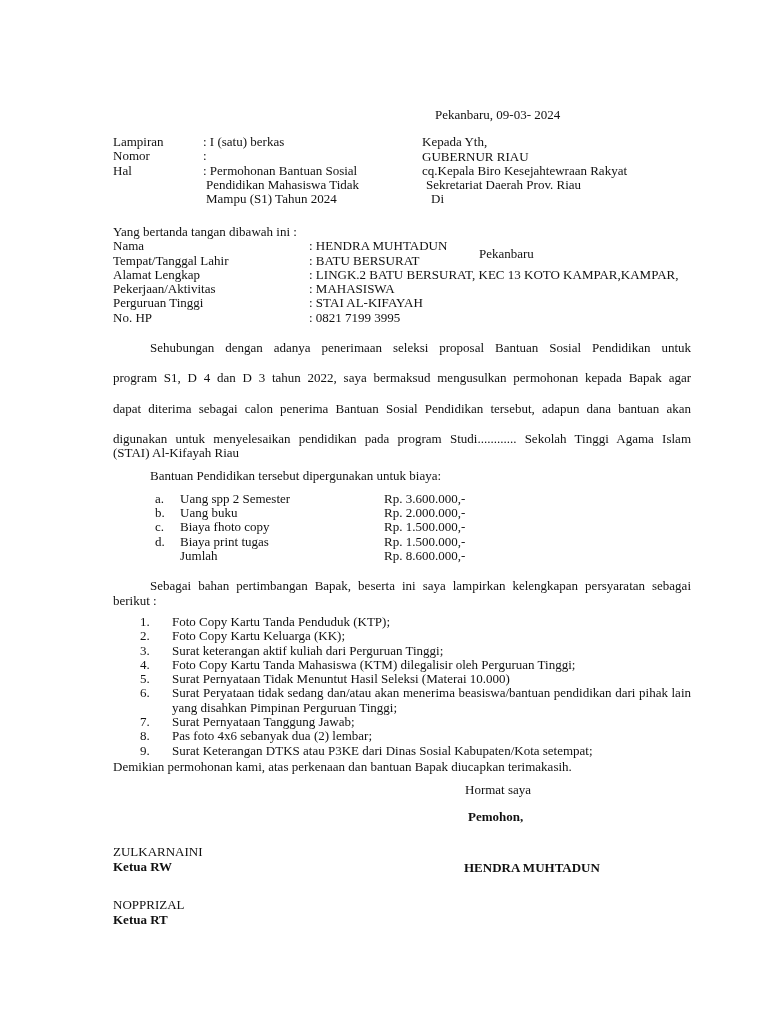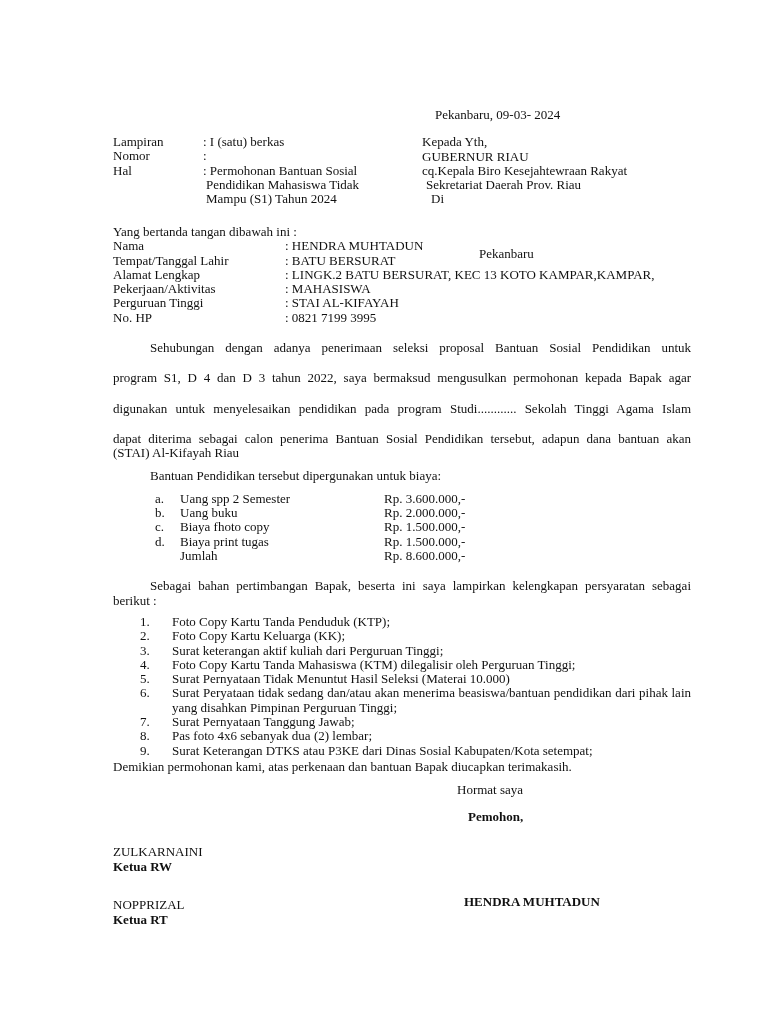--- a/index.html
+++ b/index.html
@@ -17,21 +17,21 @@
   .mrow { display:flex; }
   .mlabel { width:90px; flex:none; }
   .mcont { padding-left:93px; }
   .hdr-right { position:absolute; left:309px; top:0; width:270px; }
   .date-line { padding-left:13px; white-space:nowrap; margin-bottom:13px; }
   .r-ind1 { padding-left:4px; }
   .r-ind2 { padding-left:9px; }
   .r-ind3 { padding-left:57px;margin-top:40px; }
 
   
-  .id-row { display:flex; }
+  .id-row { display:flex;gap:24px; }
   .id-label { width:172px; flex:none; }
   .id-value { white-space:nowrap; }
 
   
   .para1 { margin-top:3px; }
   .jl { text-align:justify; text-align-last:justify;margin-top:16px; }
   .jl-last { text-align:justify; text-align-last:left; }
   .indent { text-indent:37px; }
   .biaya-intro { margin-top:8px; padding-left:37px; }
 
@@ -44,23 +44,23 @@
 
   .reqs { margin-top:7px; }
   .req-row { display:flex; padding-left:27px; }
   .req-num { width:32px; flex:none; }
   .req-text { flex:1; text-align:justify; }
 
   .closing { margin-top:2px; }
 
   
   .sig { position:relative; height:160px; margin-top:9px; }
-  .sig-hormat { position:absolute; left:344px; top:0; }
+  .sig-hormat { position:absolute; left:352px; top:0; }
   .sig-pemohon { position:absolute; left:355px; top:27px; font-weight:bold; }
-  .sig-hendra { position:absolute; left:351px; top:78px; font-weight:bold;margin-top:34px; }
+  .sig-hendra { position:absolute; left:351px; top:78px; font-weight:bold; }
   .sig-rw { position:absolute; left:0; top:62px; }
   .sig-rt { position:absolute; left:0; top:115px; }
   .bold { font-weight:bold; }
 </style>
 </head>
 <body>
 
 <div class="page">
   <div class="content">
 
@@ -116,22 +116,22 @@
       </div>
       <div class="id-row">
         <span class="id-label">No. HP</span>
         <span class="id-value">: 0821 7199 3995</span>
       </div>
     </div>
 
     <div class="para1">
       <div class="jl indent">Sehubungan dengan adanya penerimaan seleksi proposal Bantuan Sosial Pendidikan untuk</div>
       <div class="jl">program S1, D 4 dan D 3 tahun 2022, saya bermaksud mengusulkan permohonan kepada Bapak agar</div>
+      <div class="jl">dapat diterima sebagai calon penerima Bantuan Sosial Pendidikan tersebut, adapun dana bantuan akan</div>
       <div class="jl">digunakan untuk menyelesaikan pendidikan pada program Studi............ Sekolah Tinggi Agama Islam</div>
-      <div class="jl">dapat diterima sebagai calon penerima Bantuan Sosial Pendidikan tersebut, adapun dana bantuan akan</div>
       <div class="jl-last">(STAI) Al-Kifayah Riau</div>
     </div>
 
     <div class="biaya-intro">Bantuan Pendidikan tersebut dipergunakan untuk biaya:</div>
 
     <div class="costs">
       <div class="cost-row">
         <span class="cost-letter">a.</span>
         <span class="cost-name">Uang spp 2 Semester</span>
         <span>Rp. 3.600.000,-</span>

